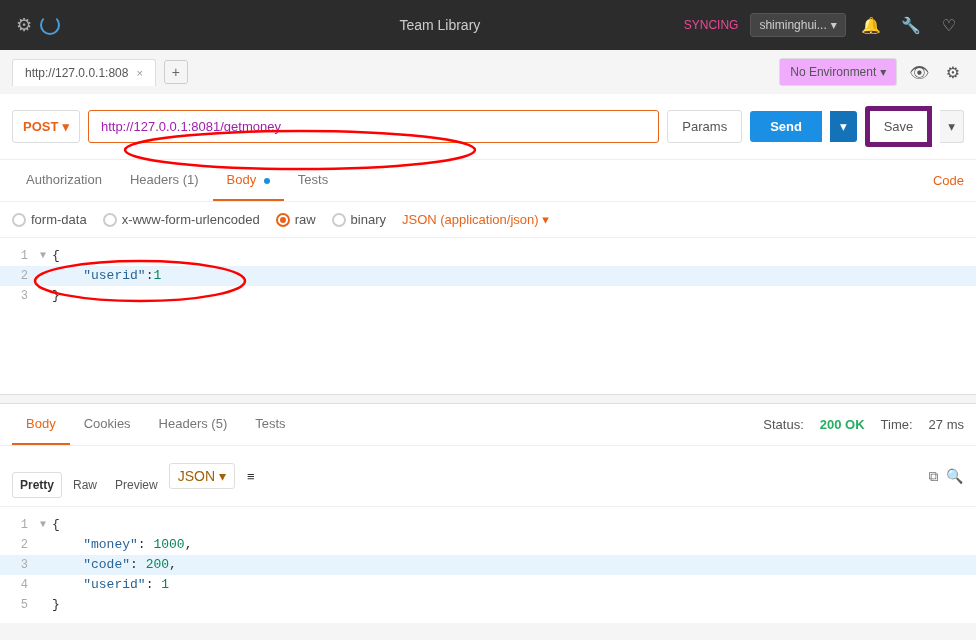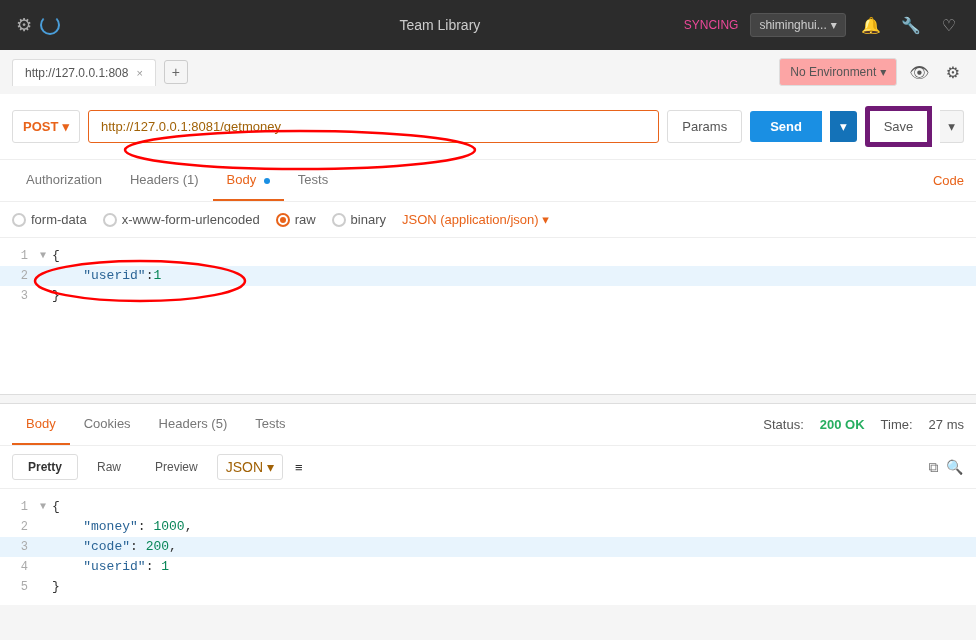--- a/index.html
+++ b/index.html
@@ -152,21 +152,21 @@
     .url-input-wrapper {
       flex: 1;
       position: relative;
     }
     .url-input {
       width: 100%;
       border: 1px solid #e8631a;
       border-radius: 3px;
       padding: 8px 12px;
       font-size: 13px;
-      color: #a16207;
+      color: #a21caf;
       outline: none;
     }
     .params-btn {
       background: none;
       border: 1px solid #ddd;
       border-radius: 3px;
       padding: 8px 14px;
       color: #555;
       cursor: pointer;
       font-size: 13px;
@@ -365,25 +365,26 @@
 
     
     .resp-body-tabs {
       display: flex;
       align-items: center;
       padding: 8px 12px;
       gap: 4px;
       border-bottom: 1px solid #eee;
     }
     .resp-body-tab {
-      padding: 5px 15px;
+      padding: 5px 7px;
       font-size: 12px;
       cursor: pointer;
       border-radius: 3px;
       color: #555;
+      margin-top: 18px;
     }
     .resp-body-tab.active {
       background: #fff;
       border: 1px solid #ddd;
       color: #333;
       font-weight: 600;
     }
     .json-format-select {
       background: #fff;
       border: 1px solid #ddd;
@@ -411,21 +412,21 @@
 
     
     .resp-code-editor {
       background: #fff;
       font-family: 'Courier New', monospace;
       font-size: 13px;
       padding: 8px 0;
       min-height: 100px;
     }
     .env-select {
-      background: #fca5a5;
+      background: #f0abfc;
       border: 1px solid #ddd;
       border-radius: 3px;
       padding: 6px 10px;
       font-size: 12px;
       color: #555;
       cursor: pointer;
       display: flex;
       align-items: center;
       gap: 4px;
     }

